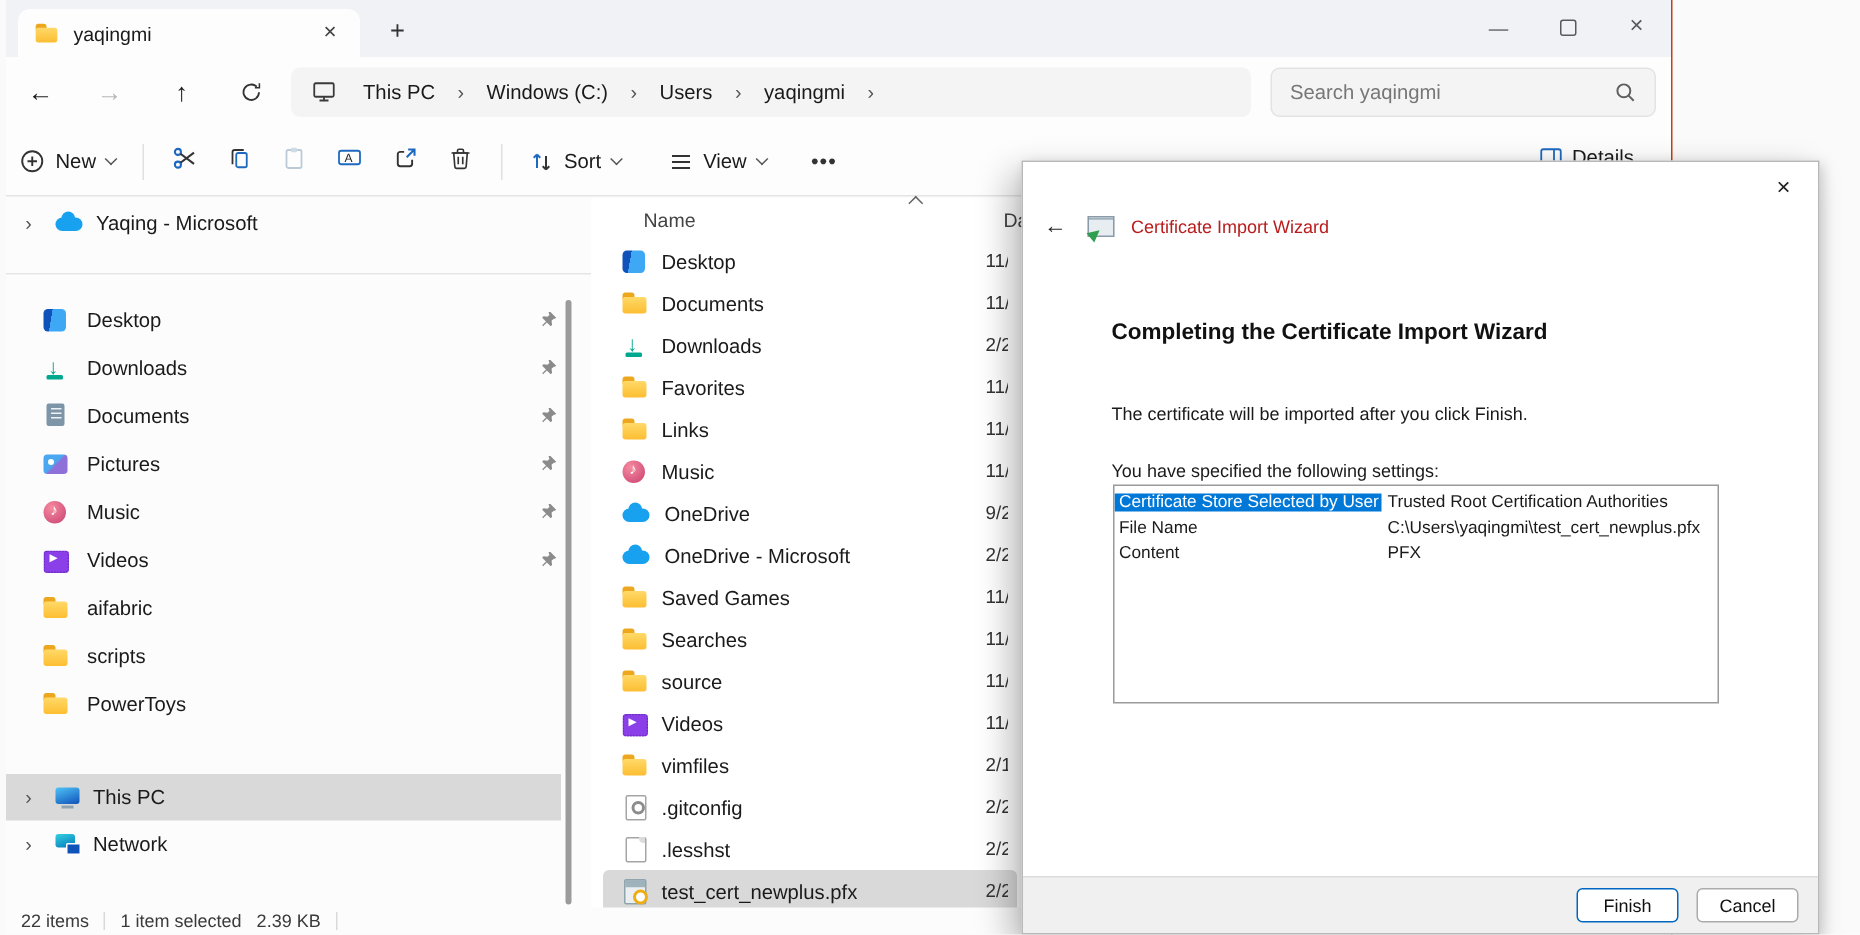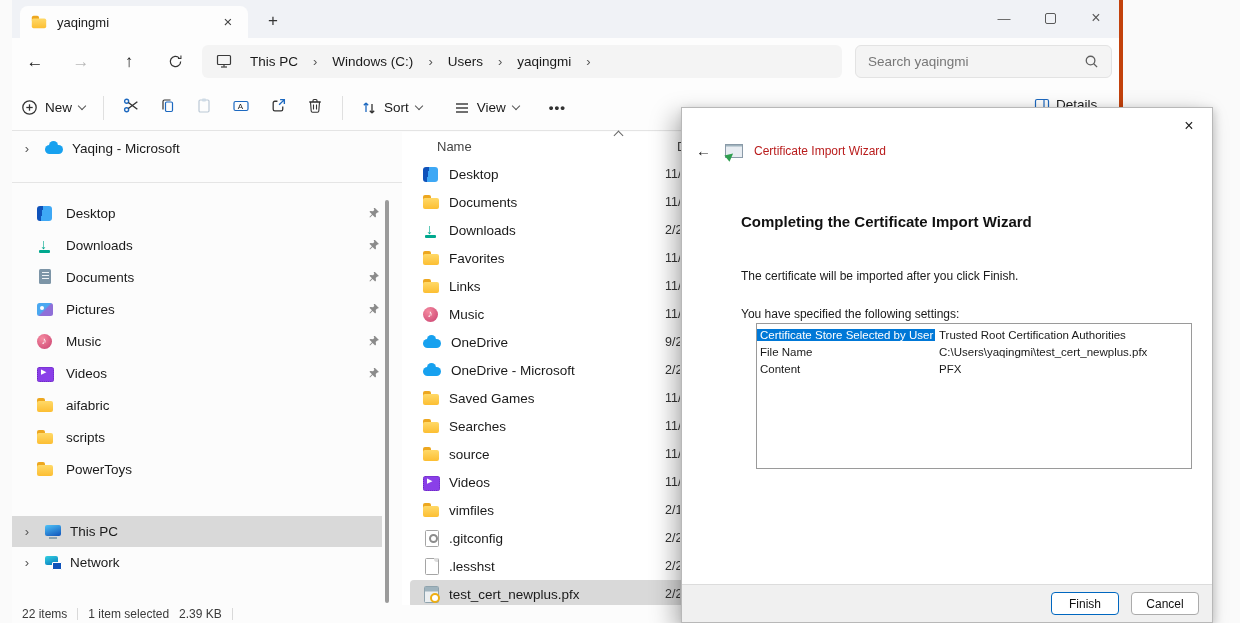--- a/index.html
+++ b/index.html
@@ -1,22 +1,22 @@
 <!DOCTYPE html>
 <html><head>
 <meta charset="utf-8">
 <style>
   *{margin:0;padding:0;box-sizing:border-box;}
   html,body{width:1240px;height:623px;overflow:hidden;background:#fafafa;
     font-family:"Liberation Sans",sans-serif;color:#1a1a1a;}
   .screen{position:relative;width:1240px;height:623px;}
 
   
-  .explorer{position:absolute;left:12px;top:0;width:1111px;height:623px;background:#fcfcfc;
-    border-right:4px solid #c2410c;}
+  .explorer{position:absolute;left:4px;top:0;width:1111px;height:623px;background:#fcfcfc;
+    border-right:1px solid #c2410c;}
   .tabbar{position:relative;height:38px;background:#f0f2f6;}
   .tab{position:absolute;left:8px;top:6px;width:228px;height:32px;background:#fdfdfd;
     border-radius:8px 8px 0 0;display:flex;align-items:center;padding:0 10px;gap:9px;font-size:13px;}
   .tab-close{margin-left:auto;font-size:15px;color:#444;width:20px;height:20px;line-height:20px;
     text-align:center;border-radius:4px;}
   .newtab{position:absolute;left:248px;top:9px;width:26px;height:26px;text-align:center;
     line-height:24px;font-size:17px;color:#333;border-radius:4px;}
   .wincontrols{position:absolute;right:0;top:0;height:36px;display:flex;}
   .wc{width:46px;height:36px;display:flex;align-items:center;justify-content:center;color:#5a5a5a;font-size:13px;}
   .wc .box{width:11px;height:11px;border:1.1px solid #5a5a5a;border-radius:2px;}
@@ -135,21 +135,21 @@
   .dialog{position:absolute;left:681px;top:107px;width:532px;height:516px;background:#fff;
     border:1px solid #b8b8b8;box-shadow:-8px 8px 22px rgba(0,0,0,.28),2px 2px 8px rgba(0,0,0,.15);}
   .dlg-close{position:absolute;top:6px;right:10px;width:26px;height:24px;text-align:center;
     line-height:24px;font-size:16px;color:#222;}
   .dlg-head{position:absolute;left:14px;top:34px;display:flex;align-items:center;gap:9px;}
   .dlg-back{font-size:15px;color:#1a1a1a;width:20px;}
   .dlg-title{font-size:12px;color:#b91c1c;margin-left:3px;}
   .dlg-heading{position:absolute;left:59px;top:105px;font-size:15px;font-weight:bold;color:#111;}
   .dlg-line1{position:absolute;left:59px;top:161px;font-size:12px;}
   .dlg-line2{position:absolute;left:59px;top:199px;font-size:12px;}
-  .dlg-table{position:absolute;left:74px;top:215px;width:436px;height:146px;border:1px solid #9a9a9a;
+  .dlg-table{position:absolute;left:60px;top:215px;width:404px;height:146px;border:1px solid #9a9a9a;
     background:#fff;font-size:11.5px;overflow:hidden;padding-top:2px;}
   .trow{display:flex;height:17px;align-items:center;}
   .tkey{width:178px;padding-left:3px;white-space:nowrap;overflow:hidden;flex:none;}
   .tkey.hl{background:#0078d7;color:#fff;}
   .tval{padding-left:4px;white-space:nowrap;}
   .dlg-foot{position:absolute;left:0;right:0;bottom:0;height:38px;background:#f0f0f0;
     border-top:1px solid #dcdcdc;display:flex;align-items:center;justify-content:flex-end;
     gap:12px;padding-right:13px;}
   .dbtn{width:68px;height:23px;background:#fff;border:1px solid #ababab;border-radius:4px;
     font-size:12px;font-family:"Liberation Sans",sans-serif;color:#111;display:flex;

